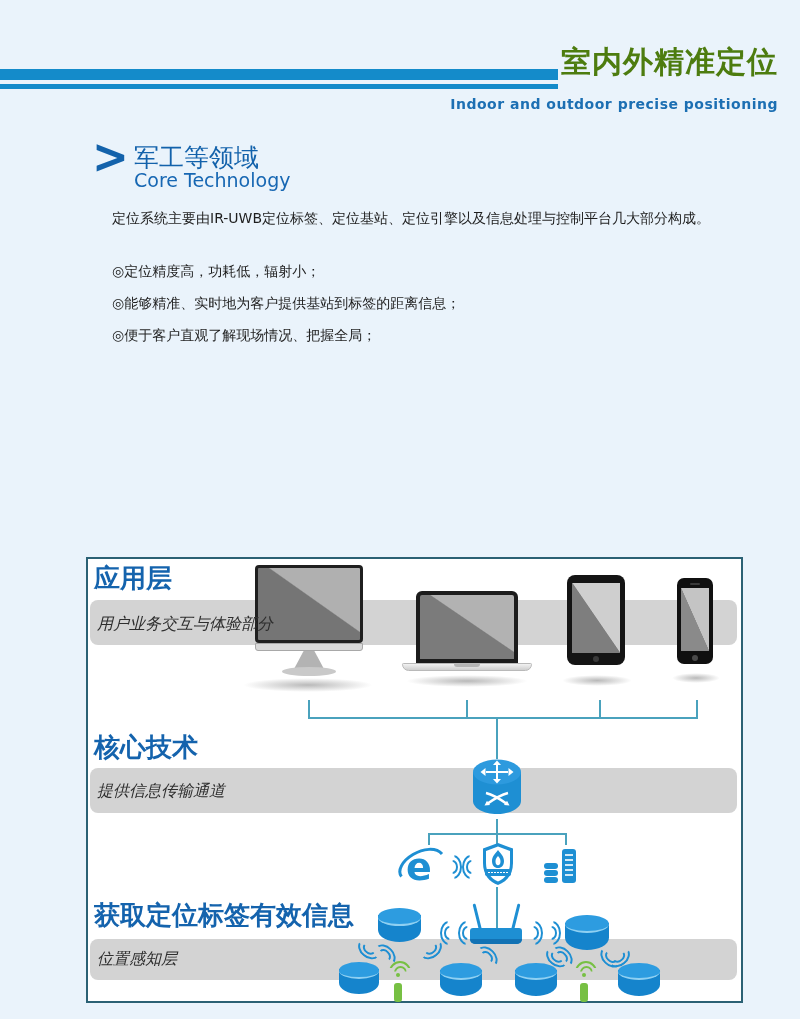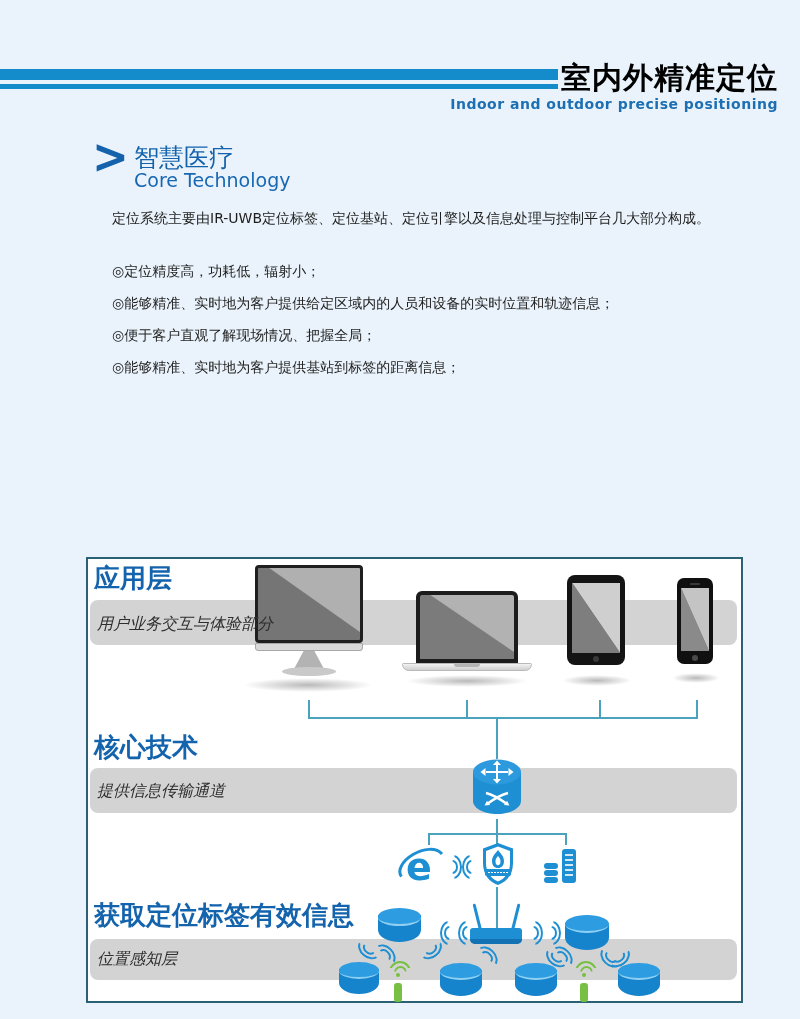--- a/index.html
+++ b/index.html
@@ -7,22 +7,22 @@
   body {
     font-family:"DejaVu Sans","Liberation Sans",sans-serif;
     background:#eaf3fb;
   }
   .page { position:relative; width:800px; height:1019px; background:#eaf3fb; overflow:hidden; }
 
   
   .stripe { position:absolute; background:#148bca; }
   .stripe.thick { left:0; top:69px; width:558px; height:11px; }
   .stripe.thin  { left:0; top:84px; width:558px; height:5px; }
-  .header-title { position:absolute; right:22px; top:58px; font-size:30px; font-weight:bold;
-                  color:#000000; letter-spacing:1px; white-space:nowrap; }
+  .header-title { position:absolute; right:22px; top:42px; font-size:30px; font-weight:bold;
+                  color:#4d7c0f; letter-spacing:1px; white-space:nowrap; }
   .header-sub   { position:absolute; right:22px; top:96px; font-size:14px; font-weight:bold;
                   color:#1c6fb3; letter-spacing:0.5px; white-space:nowrap; }
 
   
   .chev { position:absolute; left:92px; top:134px; font-size:44px; font-weight:900;
           color:#1362ab; line-height:1; transform:scaleY(1.1); }
   .sec-zh { position:absolute; left:134px; top:141px; font-size:25px; font-weight:500; color:#1362ab; }
   .sec-en { position:absolute; left:134px; top:169px; font-size:19px; color:#1767b3; }
 
   
@@ -130,31 +130,30 @@
 
   <div>
     <div class="stripe thick"></div>
     <div class="stripe thin"></div>
     <div class="header-title">室内外精准定位</div>
     <div class="header-sub">Indoor and outdoor precise positioning</div>
   </div>
 
   <div>
     <span class="chev">&gt;</span>
-    <div class="sec-zh">智慧医疗</div>
+    <div class="sec-zh">军工等领域</div>
     <div class="sec-en">Core Technology</div>
   </div>
 
   <div class="bodytext">
     <p class="intro">定位系统主要由IR-UWB定位标签、定位基站、定位引擎以及信息处理与控制平台几大部分构成。</p>
     <div>
       <p>◎定位精度高，功耗低，辐射小；</p>
-      <p>◎能够精准、实时地为客户提供给定区域内的人员和设备的实时位置和轨迹信息；</p>
+      <p>◎能够精准、实时地为客户提供基站到标签的距离信息；</p>
       <p>◎便于客户直观了解现场情况、把握全局；</p>
-      <p>◎能够精准、实时地为客户提供基站到标签的距离信息；</p>
     </div>
   </div>
 
   <div class="diagram">
 
     <div class="band" id="band1"></div>
     <div class="band" id="band2"></div>
     <div class="band" id="band3"></div>
 
     <div class="ltitle" id="l1t">应用层</div>

